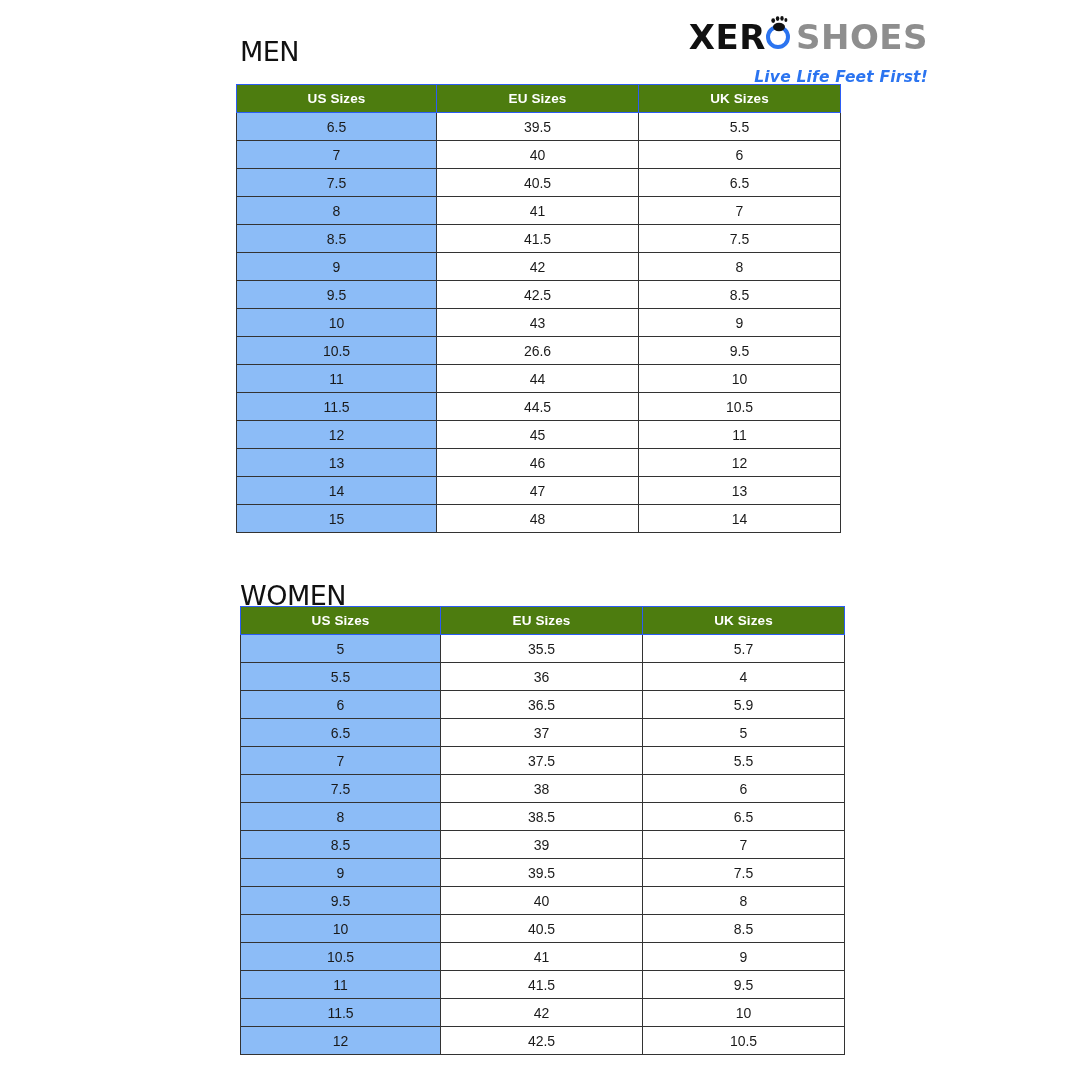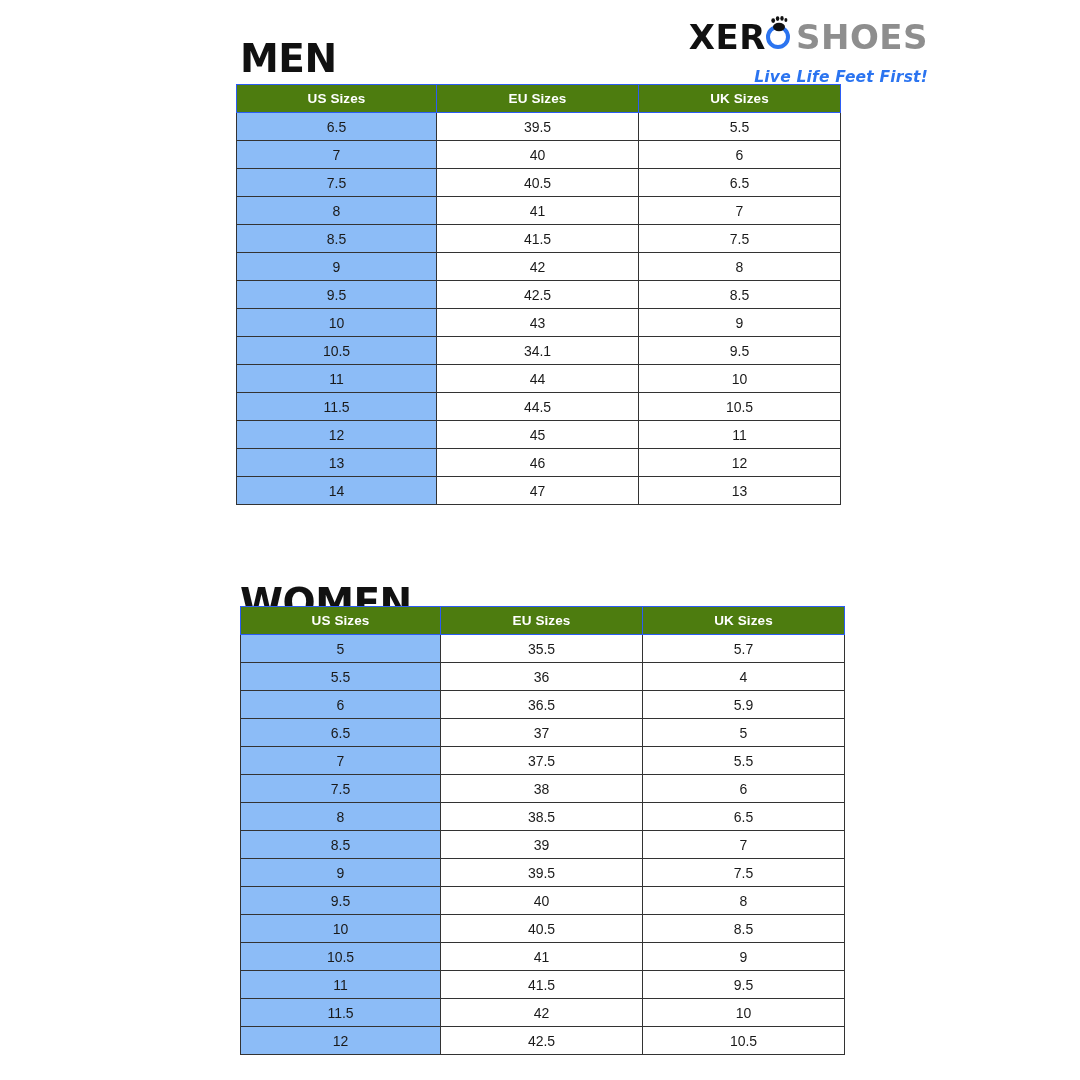--- a/index.html
+++ b/index.html
@@ -66,22 +66,22 @@
     font-size: 15.5px;
     color: #2b74f0;
     letter-spacing: 0.2px;
   }
 
   
   .section-title {
     position: absolute;
     left: 240px;
     font-family: "DejaVu Sans", sans-serif;
-    font-weight: bold;
-    font-size: 39px;
+    font-weight: normal;
+    font-size: 27px;
     letter-spacing: -0.5px;
     color: #111111;
   }
   #title-men { top: 36px; }
   #title-women { top: 580px; }
 
   
   .size-table {
     position: absolute;
     border-collapse: collapse;
@@ -190,21 +190,21 @@
         <td>42.5</td>
         <td>8.5</td>
       </tr>
     <tr>
         <td class="us">10</td>
         <td>43</td>
         <td>9</td>
       </tr>
     <tr>
         <td class="us">10.5</td>
-        <td>34.1</td>
+        <td>26.6</td>
         <td>9.5</td>
       </tr>
     <tr>
         <td class="us">11</td>
         <td>44</td>
         <td>10</td>
       </tr>
     <tr>
         <td class="us">11.5</td>
         <td>44.5</td>
@@ -217,20 +217,25 @@
       </tr>
     <tr>
         <td class="us">13</td>
         <td>46</td>
         <td>12</td>
       </tr>
     <tr>
         <td class="us">14</td>
         <td>47</td>
         <td>13</td>
+      </tr>
+    <tr>
+        <td class="us">15</td>
+        <td>48</td>
+        <td>14</td>
       </tr>
   </tbody>
 </table>
 
 <div class="section-title" id="title-women">WOMEN</div>
 
 <table class="size-table" id="table-women">
   <colgroup>
       <col class="c-us">
       <col class="c-eu">

